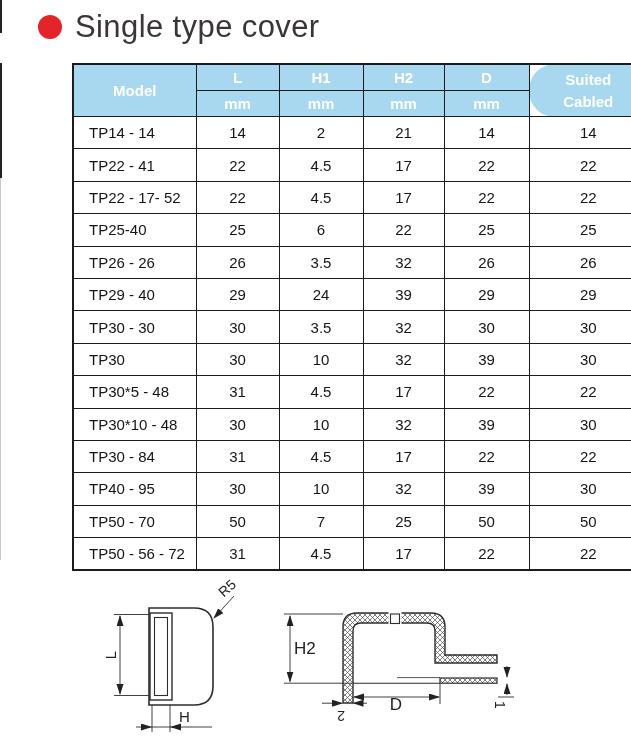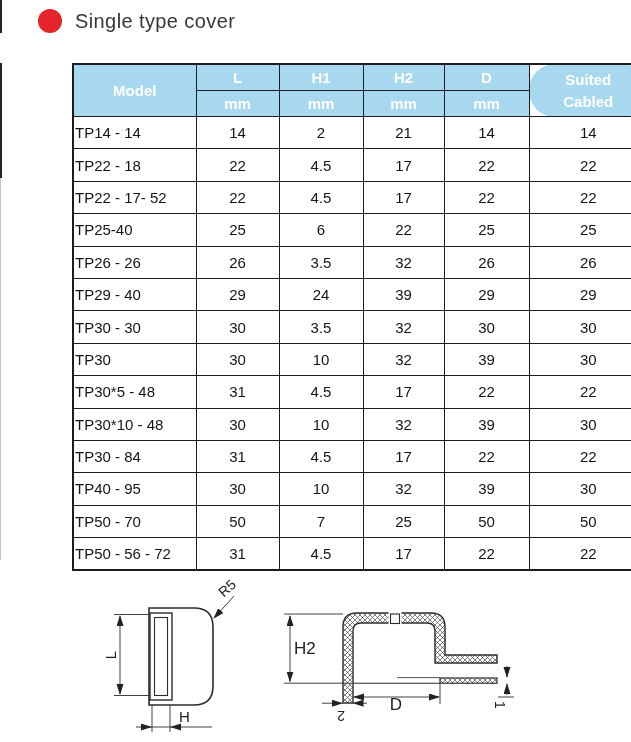--- a/index.html
+++ b/index.html
@@ -4,31 +4,31 @@
 <style>
   html,body{margin:0;padding:0;background:#fff;}
   .page{position:relative;width:631px;height:742px;background:#ffffff;overflow:hidden;
         font-family:"Liberation Sans",sans-serif;}
   .edge-line-a{position:absolute;left:0;top:0;width:2px;height:33px;background:#222;}
   .edge-line-b{position:absolute;left:0;top:63px;width:2px;height:115px;background:#222;}
   .edge-line-c{position:absolute;left:0;top:178px;width:1px;height:382px;background:#c7c7c7;}
 
   .title-row{position:absolute;left:38px;top:9px;display:flex;align-items:center;gap:13px;}
   .dot{width:24px;height:24px;border-radius:50%;background:#e5232b;flex:0 0 auto;}
-  .title{font-size:20px;color:#3a3537;letter-spacing:.4px;white-space:nowrap;}
+  .title{font-size:31px;color:#3a3537;letter-spacing:.4px;white-space:nowrap;}
 
   table.spec{position:absolute;left:32px;top:63px;border-collapse:collapse;table-layout:fixed;
              width:575px;border:2px solid #1c1c1c;margin-left:40px;}
   table.spec th,table.spec td{border:1px solid #1c1c1c;}
   table.spec thead th{background:#a8d8f0;color:#ffffff;font-size:15px;font-weight:bold;
                       padding:0;text-align:center;height:25px;line-height:1.45;}
   table.spec thead th.twoRow{white-space:pre-line;border-radius:26px;}
   table.spec tbody td{font-size:15px;color:#141414;height:31.4px;padding:0;text-align:center;
                       background:#fff;}
-  table.spec tbody td.model{text-align:left;padding-left:1px;}
+  table.spec tbody td.model{text-align:left;padding-left:15px;}
 
   .drawings{position:absolute;left:0;top:570px;width:631px;height:172px;}
   svg text{fill:#222;font-family:"Liberation Sans",sans-serif;}
 </style>
 </head>
 <body>
 
 <div class="page">
 
   <div class="edge-line-a"></div>
@@ -69,21 +69,21 @@
     <tbody>
         <tr>
           <td class="model">TP14 - 14</td>
           <td>14</td>
           <td>2</td>
           <td>21</td>
           <td>14</td>
           <td>14</td>
         </tr>
         <tr>
-          <td class="model">TP22 - 18</td>
+          <td class="model">TP22 - 41</td>
           <td>22</td>
           <td>4.5</td>
           <td>17</td>
           <td>22</td>
           <td>22</td>
         </tr>
         <tr>
           <td class="model">TP22 - 17- 52</td>
           <td>22</td>
           <td>4.5</td>

